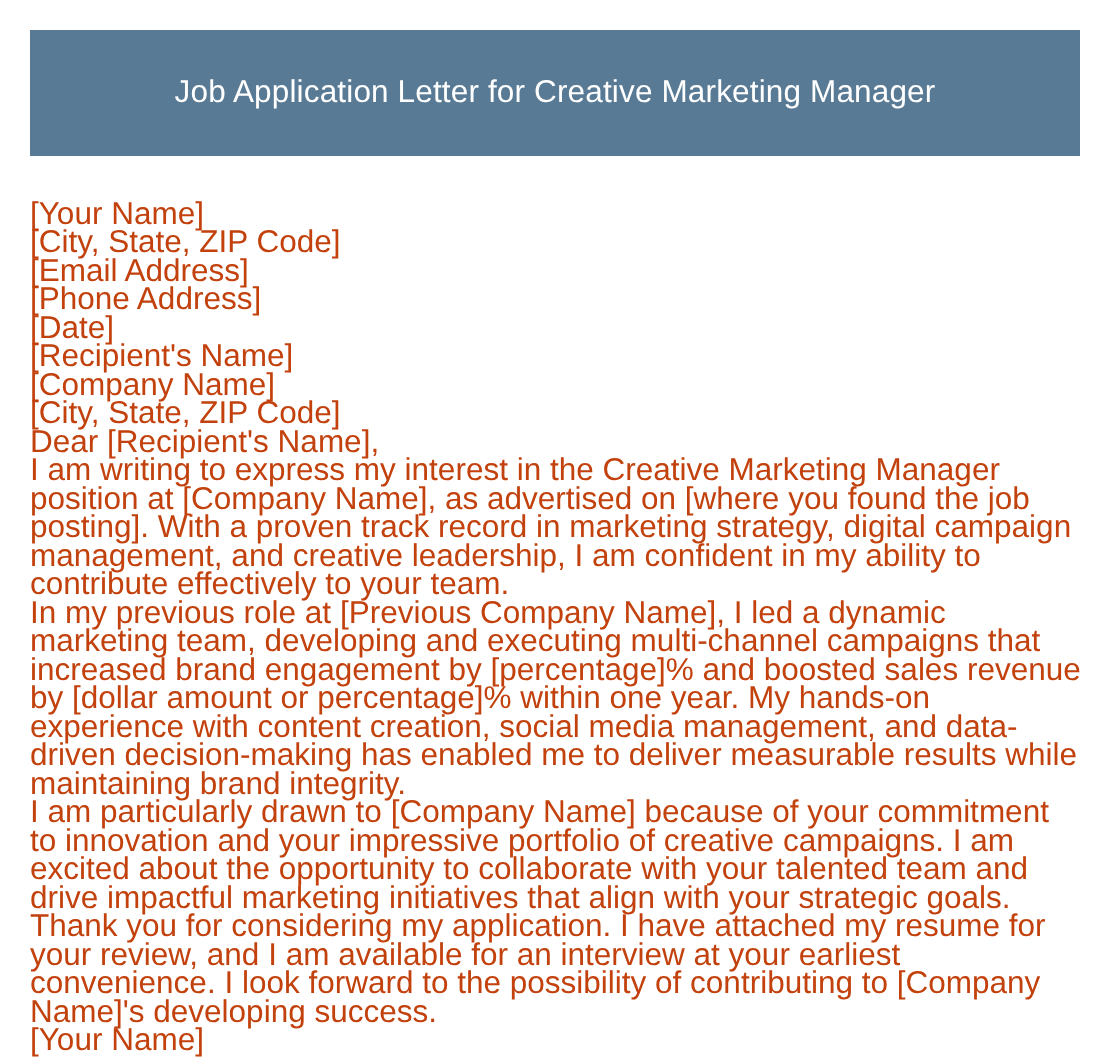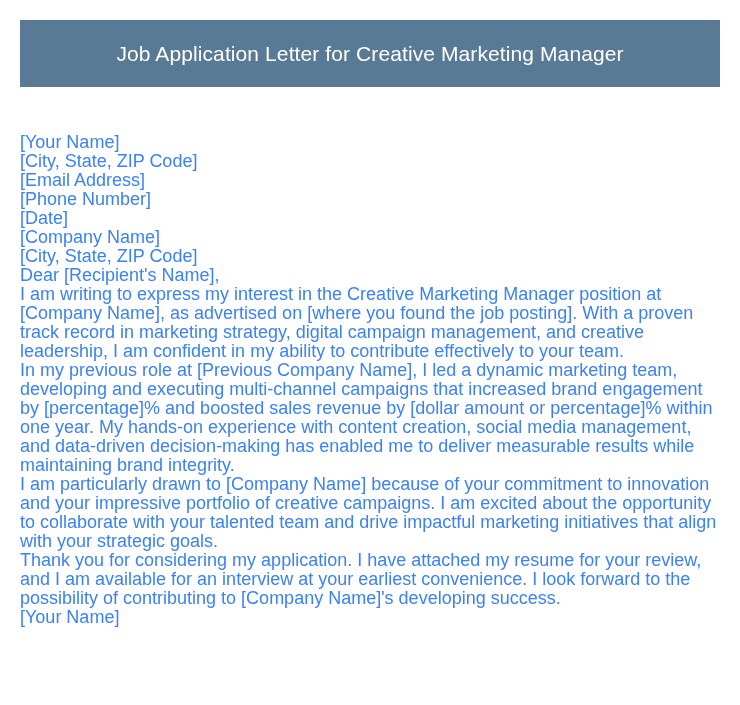--- a/index.html
+++ b/index.html
@@ -12,64 +12,65 @@
       height: 705px;
       position: relative;
       overflow: hidden;
       font-family: "Liberation Sans", sans-serif;
     }
     .header {
       position: absolute;
       left: 20px;
       top: 20px;
       width: 700px;
-      height: 67px;
+      height: 84px;
       background: #587a94;
       display: flex;
       align-items: center;
       justify-content: center;
     }
     .header h1 {
       margin: 0;
       font-weight: normal;
       font-size: 21px;
       color: #ffffff;
       letter-spacing: 0.1px;
     }
     .letter {
       position: absolute;
       left: 20px;
       top: 133px;
       width: 702px;
-      font-size: 18px;
+      font-size: 21px;
       line-height: 19px;
-      color: #3b82f6;
+      color: #c2410c;
     }
     .letter .line,
     .letter p {
       margin: 0;
       padding: 0;
     }
   </style>
 </head>
 <body>
 
 <div class="header">
   <h1>Job Application Letter for Creative Marketing Manager</h1>
 </div>
 
 <div class="letter">
   <div>
     <div class="line">[Your Name]</div>
     <div class="line">[City, State, ZIP Code]</div>
     <div class="line">[Email Address]</div>
-    <div class="line">[Phone Number]</div>
+    <div class="line">[Phone Address]</div>
     <div class="line">[Date]</div>
   </div>
   <div>
+    <div class="line">[Recipient's Name]</div>
     <div class="line">[Company Name]</div>
     <div class="line">[City, State, ZIP Code]</div>
   </div>
   <div class="line">Dear [Recipient's Name],</div>
   <p>I am writing to express my interest in the Creative Marketing Manager position at [Company Name], as advertised on [where you found the job posting]. With a proven track record in marketing strategy, digital campaign management, and creative leadership, I am confident in my ability to contribute effectively to your team.</p>
   <p>In my previous role at [Previous Company Name], I led a dynamic marketing team, developing and executing multi-channel campaigns that increased brand engagement by [percentage]% and boosted sales revenue by [dollar amount or percentage]% within one year. My hands-on experience with content creation, social media management, and data-driven decision-making has enabled me to deliver measurable results while maintaining brand integrity.</p>
   <p>I am particularly drawn to [Company Name] because of your commitment to innovation and your impressive portfolio of creative campaigns. I am excited about the opportunity to collaborate with your talented team and drive impactful marketing initiatives that align with your strategic goals.</p>
   <p>Thank you for considering my application. I have attached my resume for your review, and I am available for an interview at your earliest convenience. I look forward to the possibility of contributing to [Company Name]'s developing success.</p>
   <div class="line">[Your Name]</div>
 </div>

